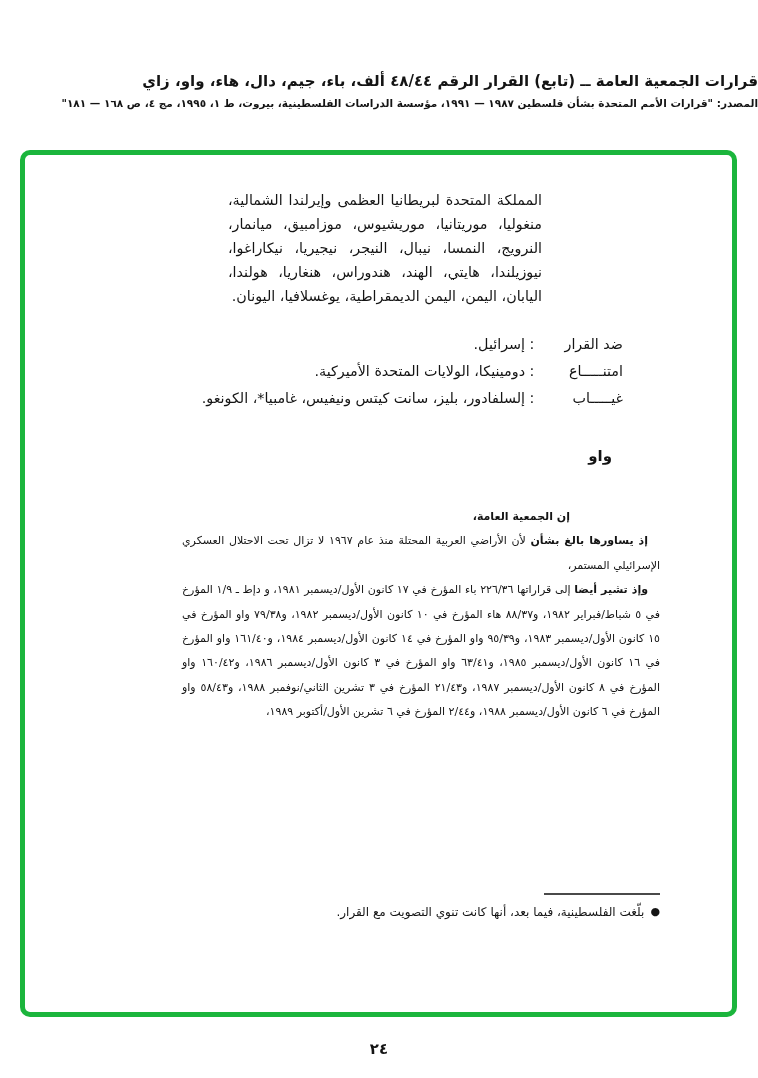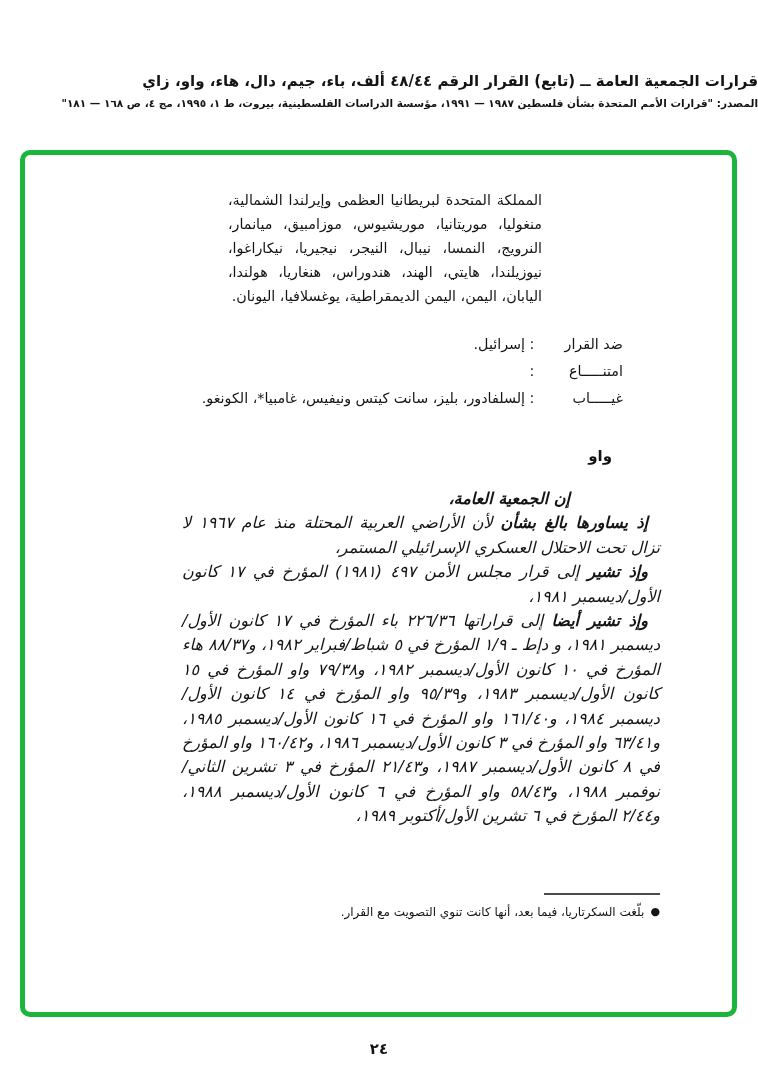--- a/index.html
+++ b/index.html
@@ -26,23 +26,23 @@
   .vote-row{display:flex;direction:rtl;align-items:flex-start;}
   .vote-label{flex:0 0 84px;white-space:nowrap;}
   .vote-colon{flex:0 0 14px;text-align:center;}
   .vote-value{flex:1 1 auto;}
   .sec-head{
     position:absolute;top:447px;right:98px;width:478px;
     text-align:right;font-size:15px;font-weight:bold;direction:rtl;
     transform:translateX(-48px);
   }
   .paras{
-    position:absolute;top:487px;right:98px;width:478px;
+    position:absolute;top:505px;right:98px;width:478px;
     direction:rtl;text-align:justify;text-justify:inter-word;
-    font-size:16px;line-height:24.4px;font-style:italic;
+    font-size:11px;line-height:24.4px;
   }
   .paras p{margin:0;padding:0;text-indent:12px;}
   .paras p.assembly{text-indent:90px;text-align:right;}
   .lead{font-weight:bold;}
   .fn-divider{
     position:absolute;top:893px;right:98px;width:116px;height:2px;background:#4a4a4a;
   }
   .footnote{
     position:absolute;top:903px;right:98px;width:492px;
     direction:rtl;font-size:12px;line-height:18px;display:flex;gap:6px;
@@ -67,37 +67,37 @@
 
 <div class="votes">
   <div class="vote-row">
     <span class="vote-label">ضد القرار</span>
     <span class="vote-colon">:</span>
     <span class="vote-value">إسرائيل.</span>
   </div>
   <div class="vote-row">
     <span class="vote-label">امتنـــــاع</span>
     <span class="vote-colon">:</span>
+    <span class="vote-value">دومينيكا، الولايات المتحدة الأميركية.</span>
   </div>
   <div class="vote-row">
     <span class="vote-label">غيـــــاب</span>
     <span class="vote-colon">:</span>
     <span class="vote-value">إلسلفادور، بليز، سانت كيتس ونيفيس، غامبيا*، الكونغو.</span>
   </div>
 </div>
 
 <div class="sec-head">واو</div>
 
 <div class="paras">
   <p class="assembly"><span class="lead">إن الجمعية العامة،</span><span></span></p>
   <p><span class="lead">إذ يساورها بالغ بشأن</span><span> لأن الأراضي العربية المحتلة منذ عام ١٩٦٧ لا تزال تحت الاحتلال العسكري الإسرائيلي المستمر،</span></p>
-  <p><span class="lead">وإذ تشير</span><span> إلى قرار مجلس الأمن ٤٩٧ (١٩٨١) المؤرخ في ١٧ كانون الأول/ديسمبر ١٩٨١،</span></p>
   <p><span class="lead">وإذ تشير أيضا</span><span> إلى قراراتها ٢٢٦/٣٦ باء المؤرخ في ١٧ كانون الأول/ديسمبر ١٩٨١، و دإط ـ ١/٩ المؤرخ في ٥ شباط/فبراير ١٩٨٢، و٨٨/٣٧ هاء المؤرخ في ١٠ كانون الأول/ديسمبر ١٩٨٢، و٧٩/٣٨ واو المؤرخ في ١٥ كانون الأول/ديسمبر ١٩٨٣، و٩٥/٣٩ واو المؤرخ في ١٤ كانون الأول/ديسمبر ١٩٨٤، و١٦١/٤٠ واو المؤرخ في ١٦ كانون الأول/ديسمبر ١٩٨٥، و٦٣/٤١ واو المؤرخ في ٣ كانون الأول/ديسمبر ١٩٨٦، و١٦٠/٤٢ واو المؤرخ في ٨ كانون الأول/ديسمبر ١٩٨٧، و٢١/٤٣ المؤرخ في ٣ تشرين الثاني/نوفمبر ١٩٨٨، و٥٨/٤٣ واو المؤرخ في ٦ كانون الأول/ديسمبر ١٩٨٨، و٢/٤٤ المؤرخ في ٦ تشرين الأول/أكتوبر ١٩٨٩،</span></p>
 </div>
 
 <div class="fn-divider"></div>
 
 <div class="footnote">
   <span class="fn-marker">●</span>
-  <span>بلّغت السكرتاريا، فيما بعد، أنها كانت تنوي التصويت مع القرار.</span>
+  <span>بلّغت الفلسطينية، فيما بعد، أنها كانت تنوي التصويت مع القرار.</span>
 </div>
 
 <div class="page-num">٢٤</div>
 
 </body></html>

